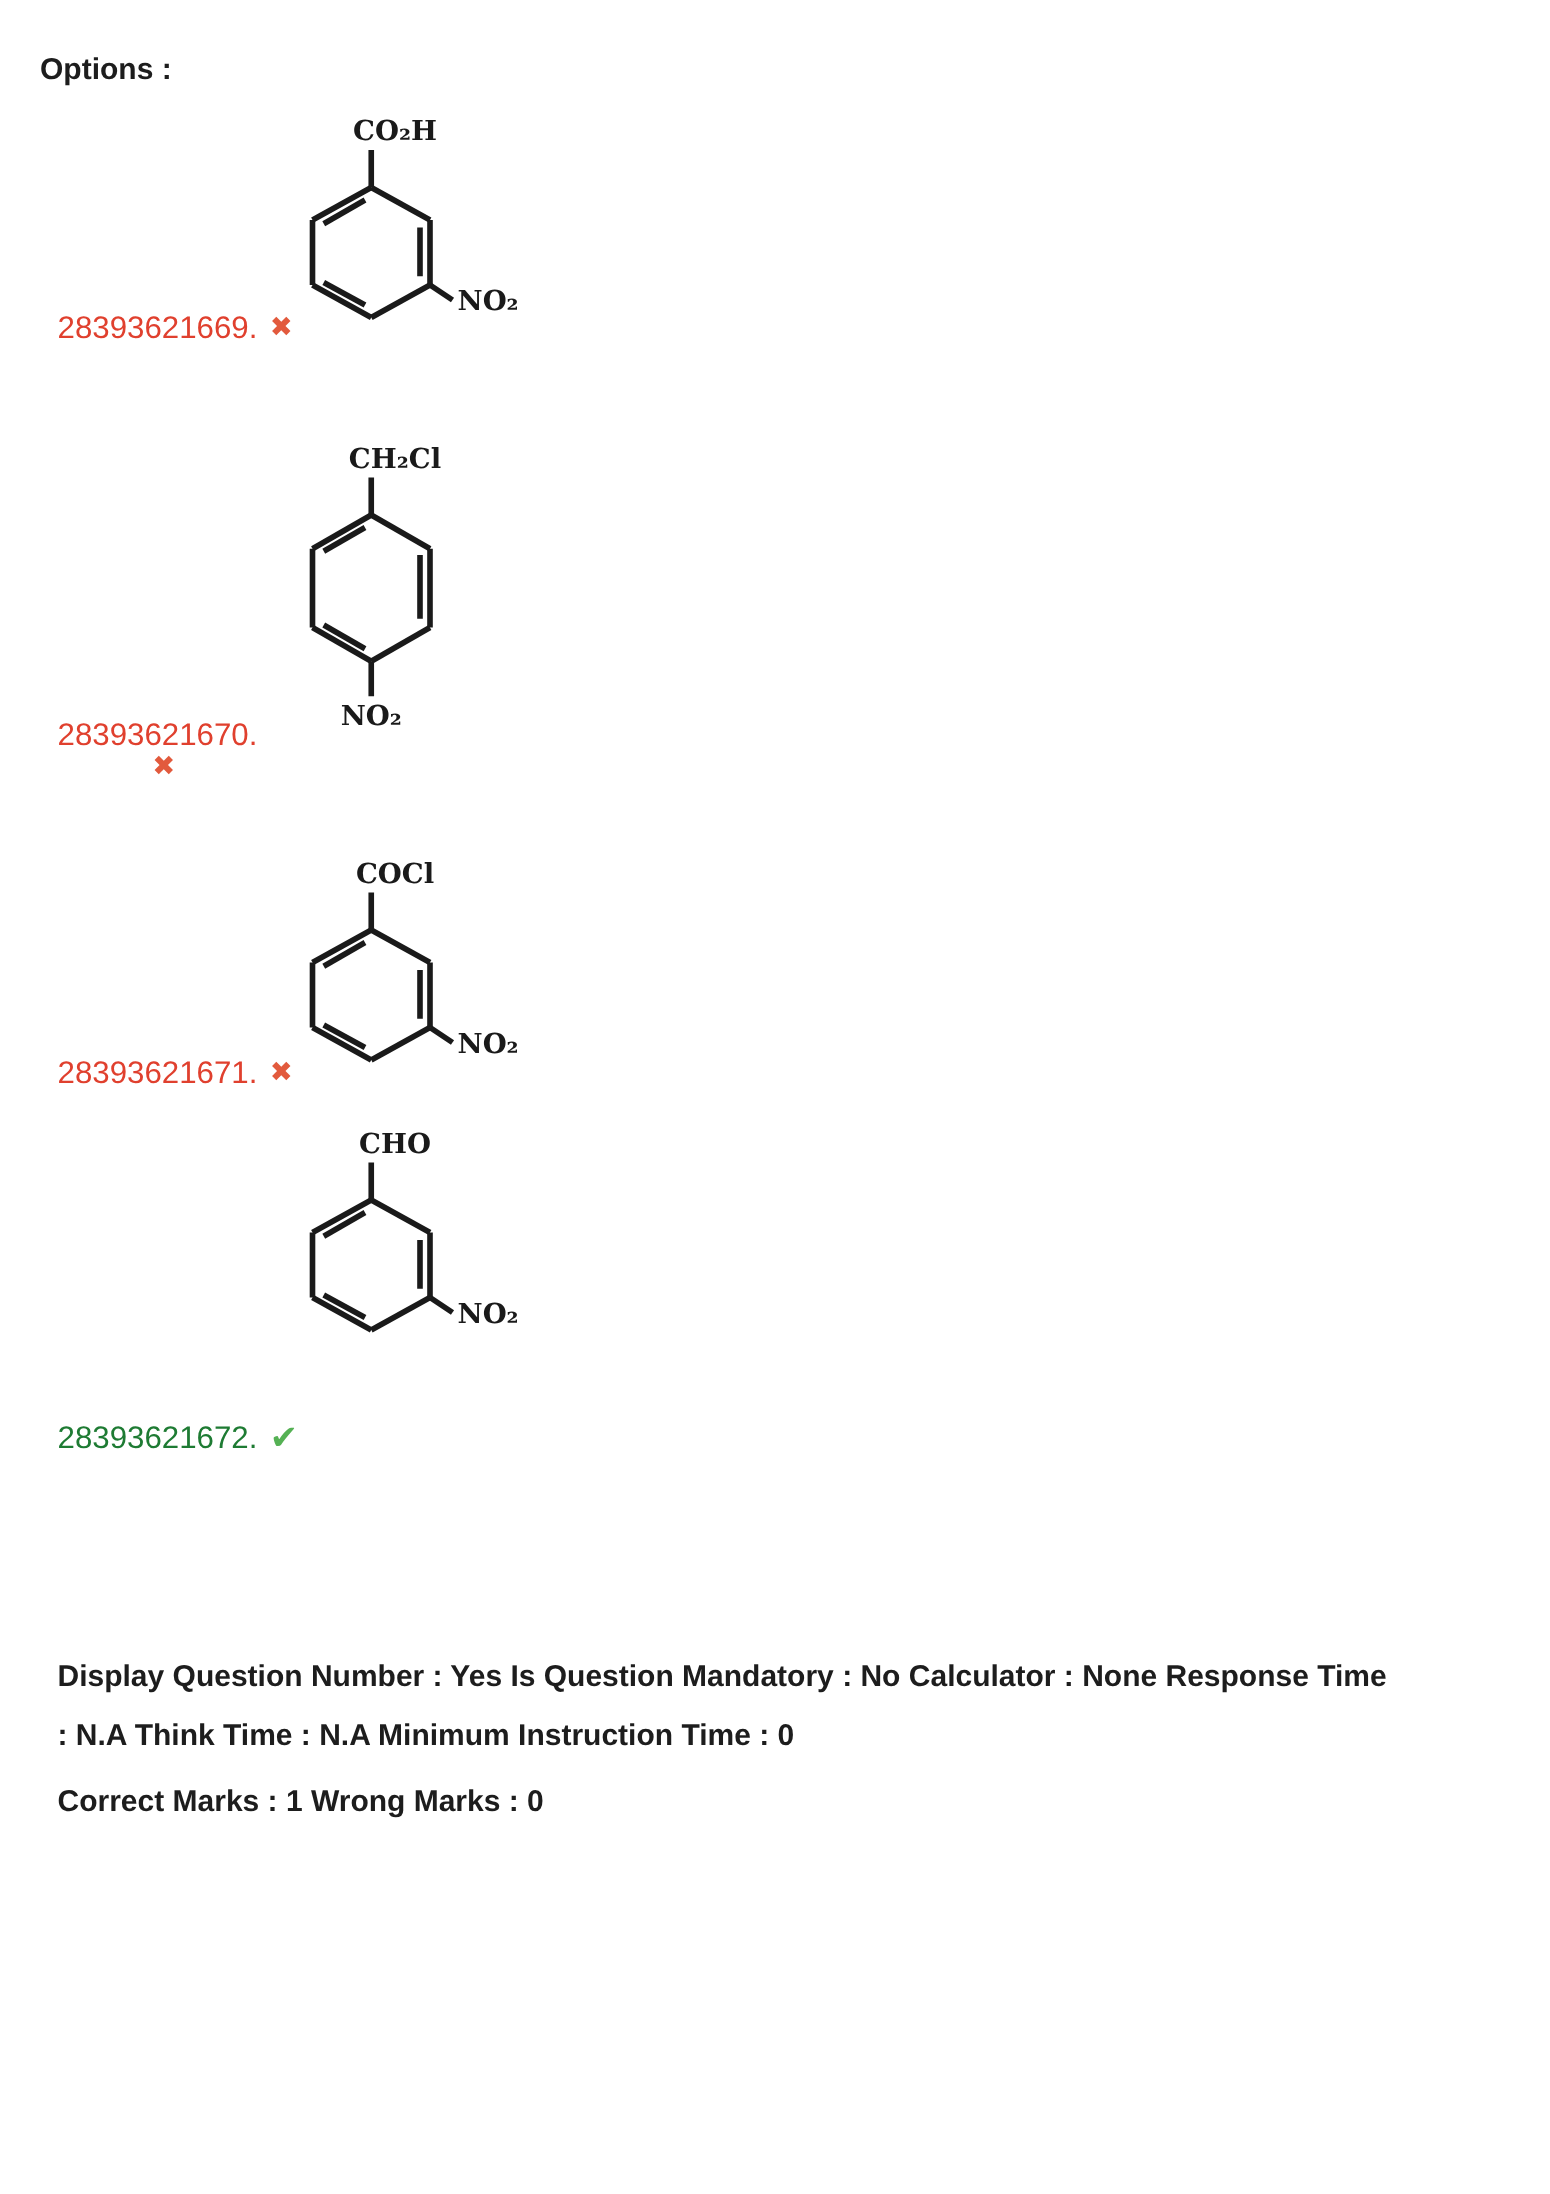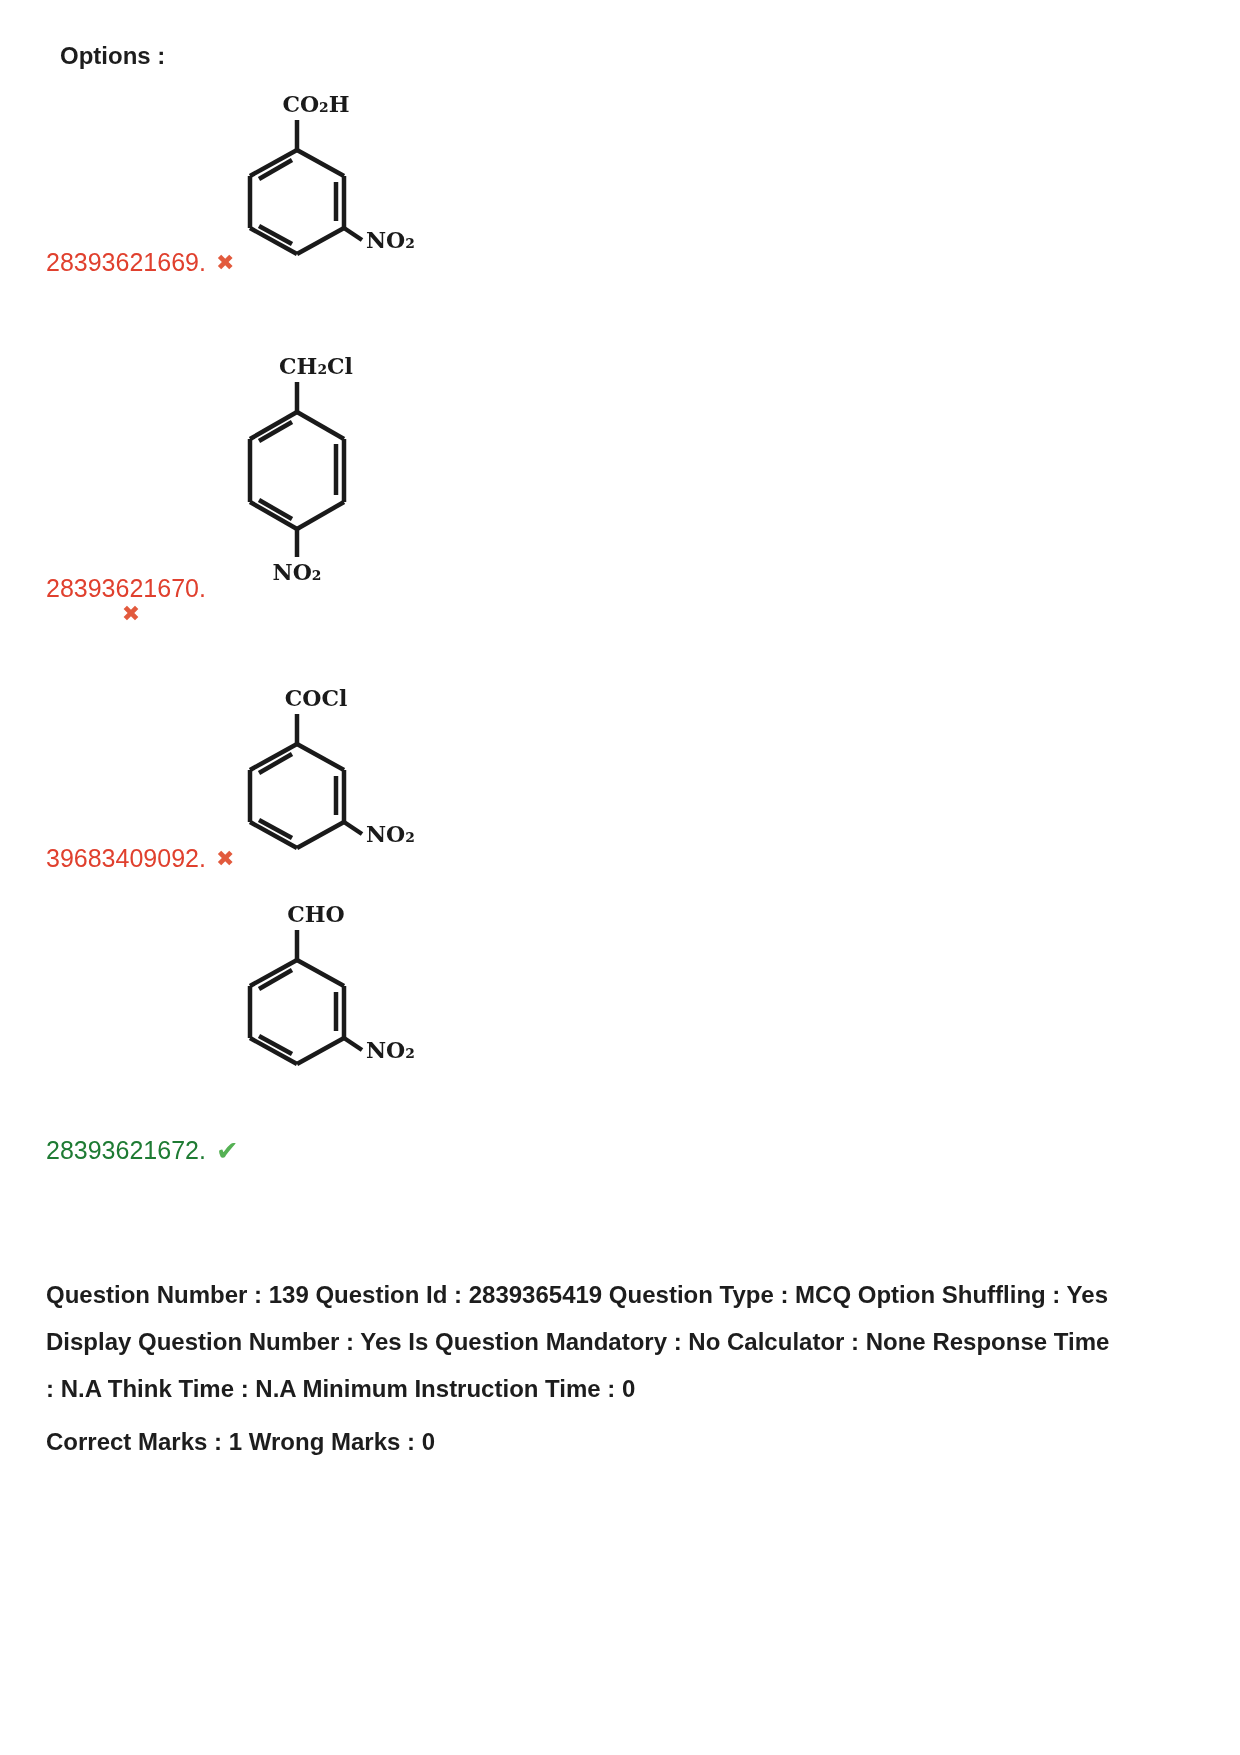--- a/index.html
+++ b/index.html
@@ -6,21 +6,21 @@
   .page{
     position:relative;
     width:1240px;
     height:1755px;
     background:#ffffff;
     font-family:"Liberation Sans", sans-serif;
     overflow:hidden;
   }
   .options-label{
     position:absolute;
-    left:60px; top:42px;
+    left:32px; top:42px;
     font-size:24px;
     font-weight:bold;
     color:#1d1d1d;
   }
   .structure{position:absolute;}
   .structure svg{display:block;}
   .s1{left:240px; top:88px;}
   .s2{left:240px; top:350px;text-align:center;}
   .s3{left:240px; top:682px;}
   .s4{left:240px; top:898px;}
@@ -127,21 +127,21 @@
         <line x1="52" y1="72" x2="19" y2="91" stroke="#1a1a1a" stroke-width="4.5"></line>
         <line x1="96" y1="94" x2="96" y2="133" stroke="#1a1a1a" stroke-width="4.5"></line>
         <line x1="52" y1="156" x2="19" y2="138" stroke="#1a1a1a" stroke-width="4.5"></line>
         <line x1="57" y1="32" x2="57" y2="62" stroke="#1a1a1a" stroke-width="4.5"></line>
         <text x="76" y="24" text-anchor="middle" class="struct-label">COCl</text>
         <line x1="104" y1="140" x2="122" y2="152" stroke="#1a1a1a" stroke-width="4.5"></line>
         <text x="126" y="160" text-anchor="start" class="struct-label">NO₂</text>
       </svg>
     </div>
   <div class="opt-id-row r3">
-    <span class="opt-id wrong">39683409092.</span>
+    <span class="opt-id wrong">28393621671.</span>
     <span class="opt-icon wrong">✖</span>
   </div>
 
   <div class="structure s4">
       <svg width="210" height="175" viewBox="0 0 210 175">
         <line x1="57" y1="62" x2="104" y2="88" stroke="#1a1a1a" stroke-width="4.5"></line>
         <line x1="104" y1="88" x2="104" y2="140" stroke="#1a1a1a" stroke-width="4.5"></line>
         <line x1="104" y1="140" x2="57" y2="166" stroke="#1a1a1a" stroke-width="4.5"></line>
         <line x1="57" y1="166" x2="10" y2="140" stroke="#1a1a1a" stroke-width="4.5"></line>
         <line x1="10" y1="140" x2="10" y2="88" stroke="#1a1a1a" stroke-width="4.5"></line>
@@ -153,18 +153,17 @@
         <text x="76" y="24" text-anchor="middle" class="struct-label">CHO</text>
         <line x1="104" y1="140" x2="122" y2="152" stroke="#1a1a1a" stroke-width="4.5"></line>
         <text x="126" y="160" text-anchor="start" class="struct-label">NO₂</text>
       </svg>
     </div>
   <div class="opt-id-row r4">
     <span class="opt-id correct">28393621672.</span>
     <span class="opt-icon correct">✔</span>
   </div>
 
-  <div class="footer-line f1">Question Number : 139 Question Id : 2839365419 Question Type : MCQ Option Shuffling : Yes</div>
   <div class="footer-line f2">Display Question Number : Yes Is Question Mandatory : No Calculator : None Response Time</div>
   <div class="footer-line f3">: N.A Think Time : N.A Minimum Instruction Time : 0</div>
   <div class="footer-line f4">Correct Marks : 1 Wrong Marks : 0</div>
 
 </div>
 
 </body></html>

